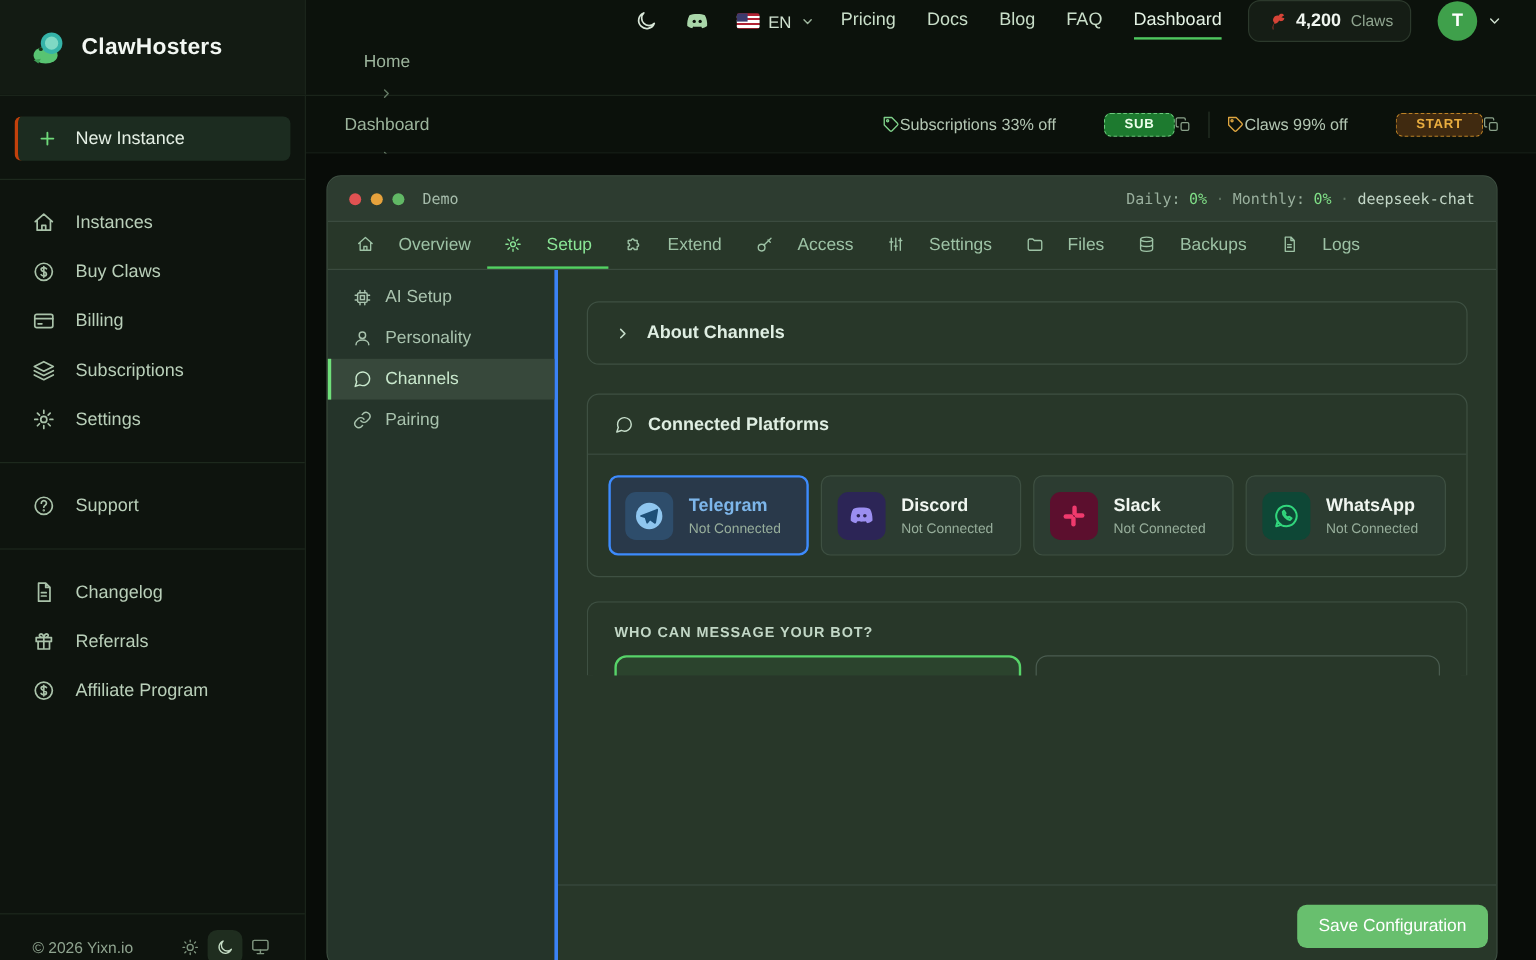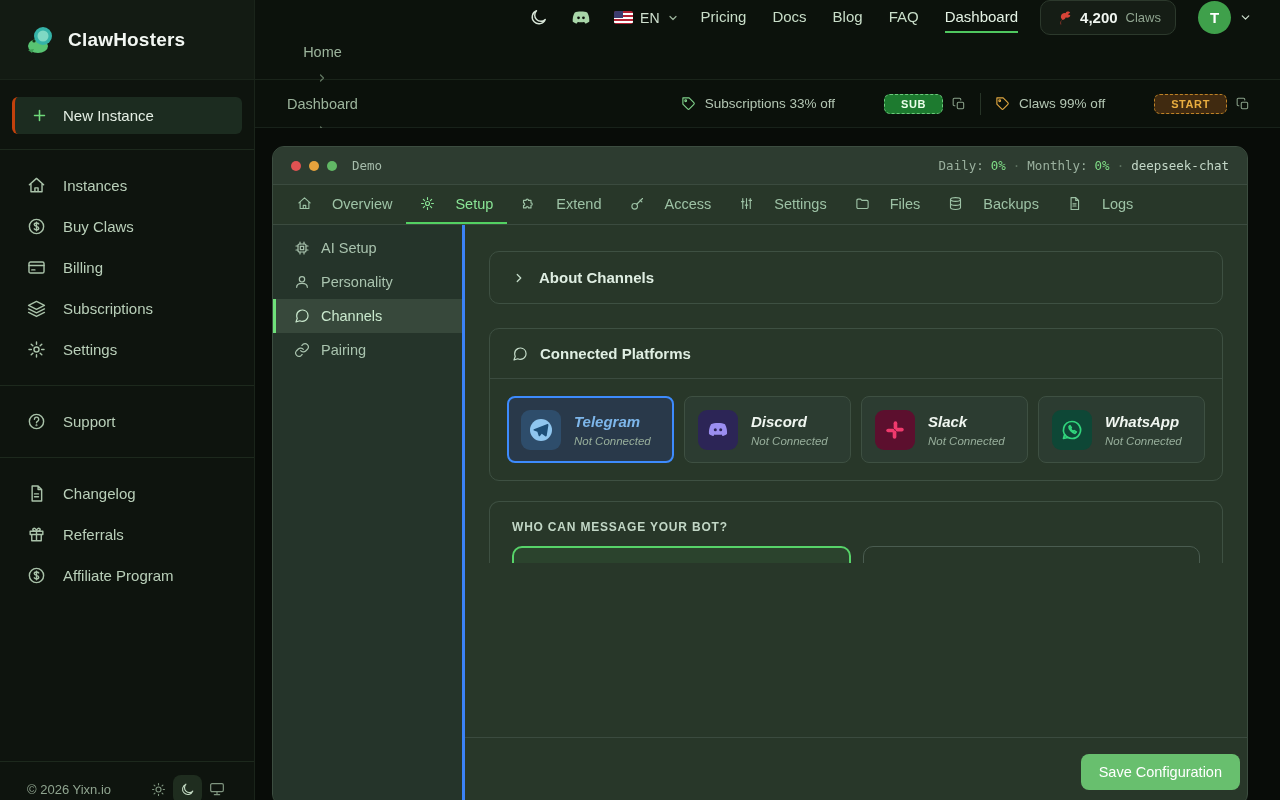--- a/index.html
+++ b/index.html
@@ -44,21 +44,21 @@
   .theme-btn.active { background:#1f2d1f; color:#c4dcc4; }
 
   
   .main { flex:1; display:flex; flex-direction:column; min-width:0; }
   .crumbbar { height:48px; display:flex; align-items:center; background:#0b110b; border-bottom:1px solid #18221a; padding:0 30px 0 32px; }
   .crumbs { display:flex; align-items:center; gap:12px; font-size:14.5px; color:#9cb49c;flex-direction:column; }
   .crumb { cursor:pointer; }
   .crumb-sep { color:#647a64; display:flex; }
   .crumb-current { color:#eef5ee; font-weight:bold; }
   .promos { margin-left:auto; display:flex; align-items:center; gap:14px; font-size:13.5px; color:#b3c6b3; }
-  .promo { display:flex; align-items:center; gap:9px; }
+  .promo { display:flex; align-items:center; gap:0; }
   .tag-green { color:#7fd18a; } .tag-amber { color:#dfa640; }
   .code-pill { border:1px dashed; border-radius:6px; padding:3px 16px; font-size:11px; font-weight:bold; letter-spacing:.6px; cursor:pointer;margin-left:40px; }
   .code-pill.sub { background:#1d7a2f; border-color:#6cc97c; color:#eaffea; }
   .code-pill.start { background:#402a10; border-color:#bd8226; color:#e9ad3f; }
   .copy-ic { color:#8aa28a; cursor:pointer; }
   .promo-divider { width:1px; height:22px; background:#273427; }
 
   
   .canvas { flex:1; background:#080c08; padding:18px 32px 0 17px; overflow:hidden; }
   .panel { height:660px; background:#283729; border:1px solid #3c4d40; border-radius:12px; display:flex; flex-direction:column; overflow:hidden; }
@@ -83,21 +83,21 @@
 
   .content-col { flex:1; display:flex; flex-direction:column; min-width:0; }
   .scrollarea { height:512px; overflow:hidden; padding:26px 24px 0; flex:none; }
   .box { border:1px solid #3e5042; border-radius:10px; }
   .about-box { height:53px; display:flex; align-items:center; gap:13px; padding:0 22px; margin-bottom:24px; cursor:pointer; }
   .box-title { font-size:15px; font-weight:bold; color:#dfeee2; }
   .chev { color:#c5dcc9; }
 
   .box-header { height:50px; display:flex; align-items:center; gap:12px; padding:0 22px; border-bottom:1px solid #3b4b3f; }
   .platforms { margin-bottom:20px; }
-  .cards { display:grid; grid-template-columns:repeat(4,1fr); gap:10px; padding:17px 17px;font-style:italic; }
+  .cards { display:grid; grid-template-columns:repeat(4,1fr); gap:10px; padding:17px 17px; }
   .card { height:67px; border:1px solid #3e5042; border-radius:8px; background:#2c3c31; display:flex; align-items:center; gap:13px; padding:0 13px; cursor:pointer; }
   .card.selected { border:2px solid #3d8bfd; background:#29394a; padding:0 12px; }
   .card-icon { width:40px; height:40px; border-radius:9px; display:flex; align-items:center; justify-content:center; flex:none; }
   .tg-bg { background:#2e4d6b; } .dc-bg { background:#2c2556; } .sl-bg { background:#5c0f2e; } .wa-bg { background:#0e4736; }
   .card-title { font-size:15px; font-weight:bold; color:#f0f6f0; margin-bottom:5px; }
   .card.selected .card-title { color:#7db6ea; }
   .card-status { font-size:11.5px; color:#97ae9b; }
 
   .config-header-title { font-size:15px; font-weight:bold; color:#dfeee2; }
   .config-body { padding:16px 22px 12px; }

